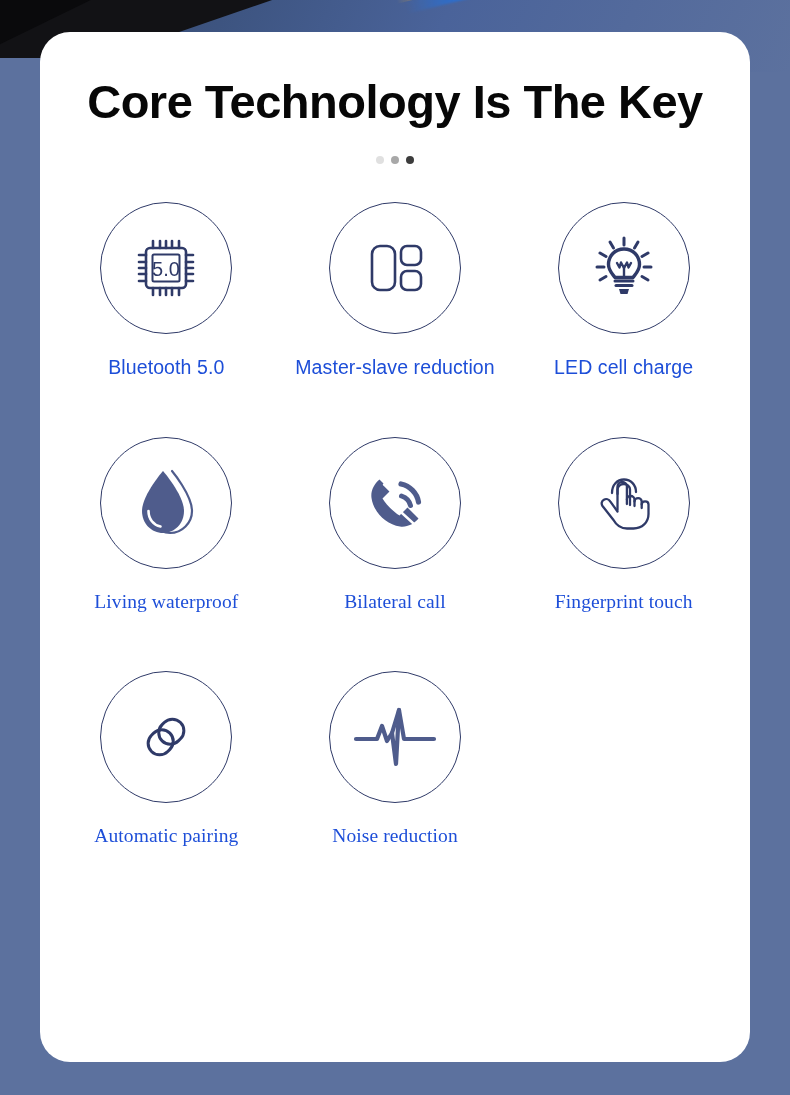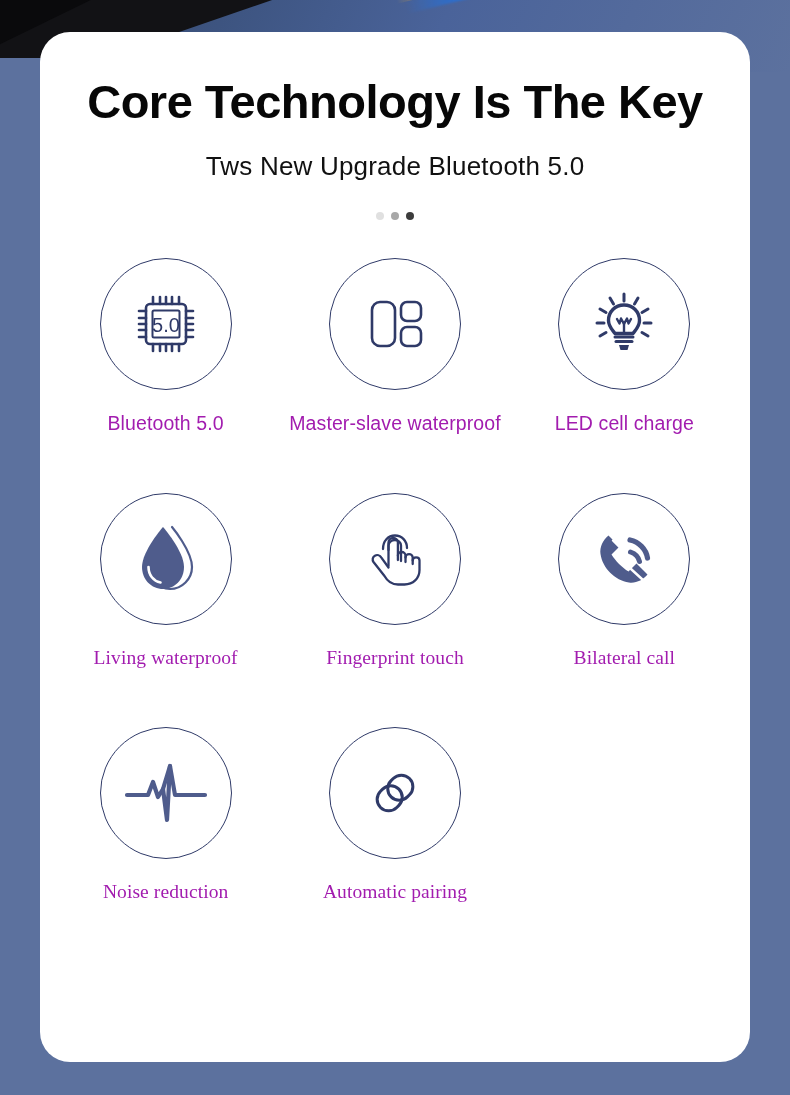--- a/index.html
+++ b/index.html
@@ -164,21 +164,21 @@
     border-radius: 50%;
     border: 1.6px solid #2f3a68;
     display: flex;
     align-items: center;
     justify-content: center;
     box-sizing: border-box;
   }
   .cell-label {
     margin-top: 22px;
     font-size: 19.5px;
-    color: #a21caf;
+    color: #1d4ed8;
     text-align: center;
     letter-spacing: .1px;
     white-space: nowrap;
   }
   .grid .cell:nth-child(n+4) { margin-top: 38px; font-family: Liberation Serif, serif; }
 
   svg { display: block; }
 </style>
 </head>
 <body>
@@ -192,21 +192,20 @@
     <div class="blue-streak"></div>
     <div class="phone-black"></div>
     <div class="phone-black2"></div>
 
     <div class="left-strip"></div>
   </div>
 
   <div id="card">
 
     <h1 class="headline">Core Technology Is The Key</h1>
-    <p class="subhead">Tws New Upgrade Bluetooth 5.0</p>
 
     <div class="dots">
       <span class="dot" style="background:#e0e0e0"></span>
       <span class="dot" style="background:#a8a8a8"></span>
       <span class="dot" style="background:#3c3c3c"></span>
     </div>
 
     <div class="grid">
 
       <div class="cell">
@@ -247,21 +246,21 @@
       <div class="cell">
         <div class="circle">
           <svg width="72" height="72" viewBox="0 0 72 72">
             <g fill="none" stroke="#2f3a68" stroke-width="2.6">
               <rect x="13" y="14" width="23" height="44" rx="8"></rect>
               <rect x="42" y="14" width="20" height="19" rx="6"></rect>
               <rect x="42" y="39" width="20" height="19" rx="6"></rect>
             </g>
           </svg>
         </div>
-        <div class="cell-label">Master-slave waterproof</div>
+        <div class="cell-label">Master-slave reduction</div>
       </div>
 
       <div class="cell">
         <div class="circle">
           <svg width="72" height="72" viewBox="0 0 72 72">
             <g stroke="#2f3a68" stroke-width="3" stroke-linecap="round" fill="none">
               <line x1="36" y1="6" x2="36" y2="13"></line>
               <line x1="22" y1="10" x2="25.5" y2="16"></line>
               <line x1="50" y1="10" x2="46.5" y2="16"></line>
               <line x1="12" y1="21" x2="18" y2="24.5"></line>
@@ -290,70 +289,70 @@
             <path d="M46 8 C 46 8 66 32 66 48 C 66 60 56 70 44 70 C 38 70 33 67.5 30 63" fill="none" stroke="#4f5c8c" stroke-width="2.2" stroke-linecap="round"></path>
             <path d="M37 8 C 37 8 58 32 58 48 C 58 60.5 48.6 70 37 70 C 25.4 70 16 60.5 16 48 C 16 32 37 8 37 8 Z" fill="#4f5c8c"></path>
             <path d="M22.5 48 C 22.5 56 27.5 62 34.5 63.5" fill="none" stroke="#ffffff" stroke-width="2.6" stroke-linecap="round"></path>
           </svg>
         </div>
         <div class="cell-label">Living waterproof</div>
       </div>
 
       <div class="cell">
         <div class="circle">
+          <svg width="76" height="76" viewBox="0 0 76 76">
+            <path d="M22.5 14.5 C 17 19 13.5 26 14.5 33 C 16.5 47 29 59.5 43 61.5 C 50 62.5 57 59 61.5 53.5
+                     L50.5 42.5 L42.5 50.5 C 36 46.5 29.5 40 25.5 33.5 L33.5 25.5 Z" fill="#4f5c8c"></path>
+            <path d="M27 19.5 L41 33.5" stroke="#ffffff" stroke-width="2.4" stroke-linecap="round" fill="none"></path>
+            <path d="M45 48 L57 59" stroke="#ffffff" stroke-width="2.4" stroke-linecap="round" fill="none"></path>
+            <g fill="none" stroke="#4f5c8c" stroke-linecap="round">
+              <path d="M44 19 C 53 21 60 28 61.5 37" stroke-width="5.2"></path>
+              <path d="M44.5 31 C 49 32.5 52.5 36 53.5 40.5" stroke-width="5"></path>
+            </g>
+          </svg>
+        </div>
+        <div class="cell-label">Bilateral call</div>
+      </div>
+
+      <div class="cell">
+        <div class="circle">
           <svg width="74" height="74" viewBox="0 0 74 74">
             <g fill="none" stroke="#2f3a68" stroke-width="2.3" stroke-linecap="round" stroke-linejoin="round">
               <path d="M25 27 C 25 19 30 13.5 37 13.5 C 44 13.5 49 19 49 26"></path>
               <path d="M30.5 28 L30.5 23.5 C30.5 20.4 33.4 18 36.8 18 C 40.2 18 43 20.4 43 23.5 L43 39"></path>
               <path d="M30.5 44 L30.5 20.5 C30.5 18 32.5 16 35.2 16 C 37.9 16 39.9 18 39.9 20.5 L39.9 38"></path>
               <path d="M39.9 33.5 C 39.9 31.5 41.6 30 43.7 30 C 45.8 30 47.5 31.5 47.5 33.5 L47.5 40"></path>
               <path d="M47.5 35.5 C 47.5 33.6 49.1 32.2 51.1 32.2 C 53.1 32.2 54.7 33.6 54.7 35.5 L54.7 42"></path>
               <path d="M54.7 38.5 C 54.7 36.7 56.2 35.4 58.1 35.4 C 60 35.4 61.5 36.7 61.5 38.5 L61.5 48
                        C 61.5 56.5 55 62.5 46.5 62.5 L40 62.5 C 33 62.5 29 58.5 26.5 54 L15.5 40
                        C 14 37.8 14.6 35 16.9 33.7 C 19.1 32.5 21.9 33.2 23.2 35.3 L30.5 45.5"></path>
             </g>
           </svg>
         </div>
         <div class="cell-label">Fingerprint touch</div>
       </div>
 
-      <div class="cell">
-        <div class="circle">
-          <svg width="76" height="76" viewBox="0 0 76 76">
-            <path d="M22.5 14.5 C 17 19 13.5 26 14.5 33 C 16.5 47 29 59.5 43 61.5 C 50 62.5 57 59 61.5 53.5
-                     L50.5 42.5 L42.5 50.5 C 36 46.5 29.5 40 25.5 33.5 L33.5 25.5 Z" fill="#4f5c8c"></path>
-            <path d="M27 19.5 L41 33.5" stroke="#ffffff" stroke-width="2.4" stroke-linecap="round" fill="none"></path>
-            <path d="M45 48 L57 59" stroke="#ffffff" stroke-width="2.4" stroke-linecap="round" fill="none"></path>
-            <g fill="none" stroke="#4f5c8c" stroke-linecap="round">
-              <path d="M44 19 C 53 21 60 28 61.5 37" stroke-width="5.2"></path>
-              <path d="M44.5 31 C 49 32.5 52.5 36 53.5 40.5" stroke-width="5"></path>
-            </g>
-          </svg>
-        </div>
-        <div class="cell-label">Bilateral call</div>
-      </div>
-
-
-      <div class="cell">
-        <div class="circle">
-          <svg width="88" height="72" viewBox="0 0 88 72">
-            <path d="M5 38 L26 38 L31 25 L36 40 L41 32 L48 9 L53 38 L83 38" fill="none" stroke="#4f5c8c" stroke-width="4.2" stroke-linecap="round" stroke-linejoin="round"></path>
-            <path d="M41 32 L45 63 L48 9" fill="none" stroke="#4f5c8c" stroke-width="4.2" stroke-linecap="round" stroke-linejoin="round"></path>
-          </svg>
-        </div>
-        <div class="cell-label">Noise reduction</div>
-      </div>
 
       <div class="cell">
         <div class="circle">
           <svg width="76" height="76" viewBox="0 0 76 76">
             <g transform="rotate(-45 38 38)">
               <rect x="17.5" y="26.5" width="26" height="23" rx="11.5" fill="none" stroke="#2f3a68" stroke-width="3"></rect>
               <rect x="32.5" y="26.5" width="26" height="23" rx="11.5" fill="none" stroke="#2f3a68" stroke-width="3"></rect>
             </g>
           </svg>
         </div>
         <div class="cell-label">Automatic pairing</div>
       </div>
 
+      <div class="cell">
+        <div class="circle">
+          <svg width="88" height="72" viewBox="0 0 88 72">
+            <path d="M5 38 L26 38 L31 25 L36 40 L41 32 L48 9 L53 38 L83 38" fill="none" stroke="#4f5c8c" stroke-width="4.2" stroke-linecap="round" stroke-linejoin="round"></path>
+            <path d="M41 32 L45 63 L48 9" fill="none" stroke="#4f5c8c" stroke-width="4.2" stroke-linecap="round" stroke-linejoin="round"></path>
+          </svg>
+        </div>
+        <div class="cell-label">Noise reduction</div>
+      </div>
+
     </div>
   </div>
 </div>
 
 </body></html>

